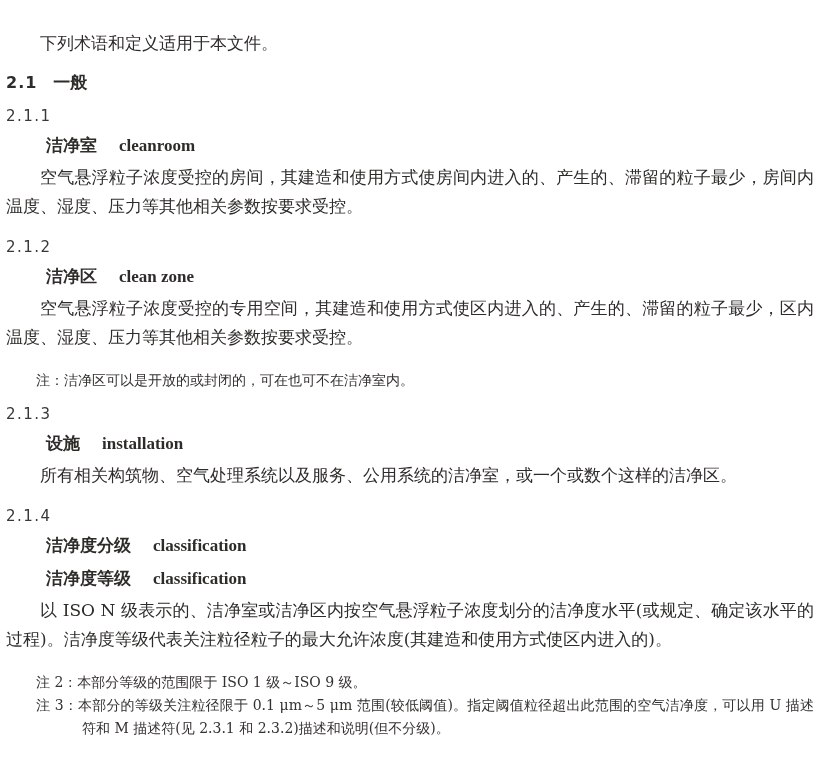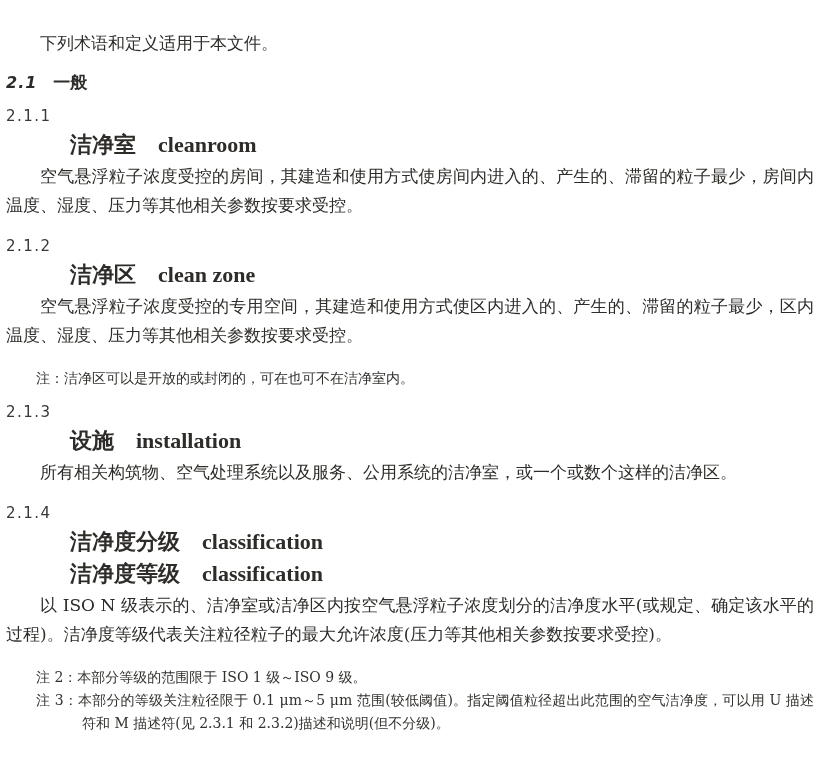--- a/index.html
+++ b/index.html
@@ -27,32 +27,32 @@
   }
 
   
   .h2 {
     margin-top:18px;
     font-family:"Liberation Sans",sans-serif;
     font-weight:700; font-size:17px; line-height:22px;
   }
   .h2 .num {
     font-family:"DejaVu Sans",sans-serif;
-    font-size:16px; font-weight:600; margin-right:16px; letter-spacing:1px;font-style:italic;
+    font-size:16px; font-weight:600; margin-right:16px; letter-spacing:1px;
   }
 
   
   .term-num {
     margin-top:13px;
     font-family:"DejaVu Sans",sans-serif;
     font-size:15px; line-height:18px; letter-spacing:1.5px; color:#3a3836;
   }
 
   
-  .term-title { margin:8px 0 0 64px; font-size:22px; line-height:24px; }
+  .term-title { margin:8px 0 0 40px; font-size:17px; line-height:24px; }
   .term-title .zh {
     font-family:"Liberation Sans",sans-serif; font-weight:700; margin-right:22px;
   }
   .term-title .en {
     font-family:"Liberation Serif",serif; font-weight:700;
   }
 
   
   .def {
     margin-top:5px; font-size:17px; line-height:29px;
@@ -107,21 +107,21 @@
   </div>
 
   <div>
     <div class="term-num">2.1.4</div>
     <div class="term-title">
       <span class="zh">洁净度分级</span><span class="en">classification</span>
     </div>
     <div class="term-title">
       <span class="zh">洁净度等级</span><span class="en">classification</span>
     </div>
-    <p class="def">以 ISO N 级表示的、洁净室或洁净区内按空气悬浮粒子浓度划分的洁净度水平(或规定、确定该水平的过程)。洁净度等级代表关注粒径粒子的最大允许浓度(压力等其他相关参数按要求受控)。</p>
+    <p class="def">以 ISO N 级表示的、洁净室或洁净区内按空气悬浮粒子浓度划分的洁净度水平(或规定、确定该水平的过程)。洁净度等级代表关注粒径粒子的最大允许浓度(其建造和使用方式使区内进入的)。</p>
 
     <div class="note">
       <span>注 2：</span><span>本部分等级的范围限于 ISO 1 级～ISO 9 级。</span>
     </div>
     <div class="note">
       <span>注 3：</span><span>本部分的等级关注粒径限于 0.1 μm～5 μm 范围(较低阈值)。指定阈值粒径超出此范围的空气洁净度，可以用 U 描述符和 M 描述符(见 2.3.1 和 2.3.2)描述和说明(但不分级)。</span>
     </div>
 
   </div>
 

